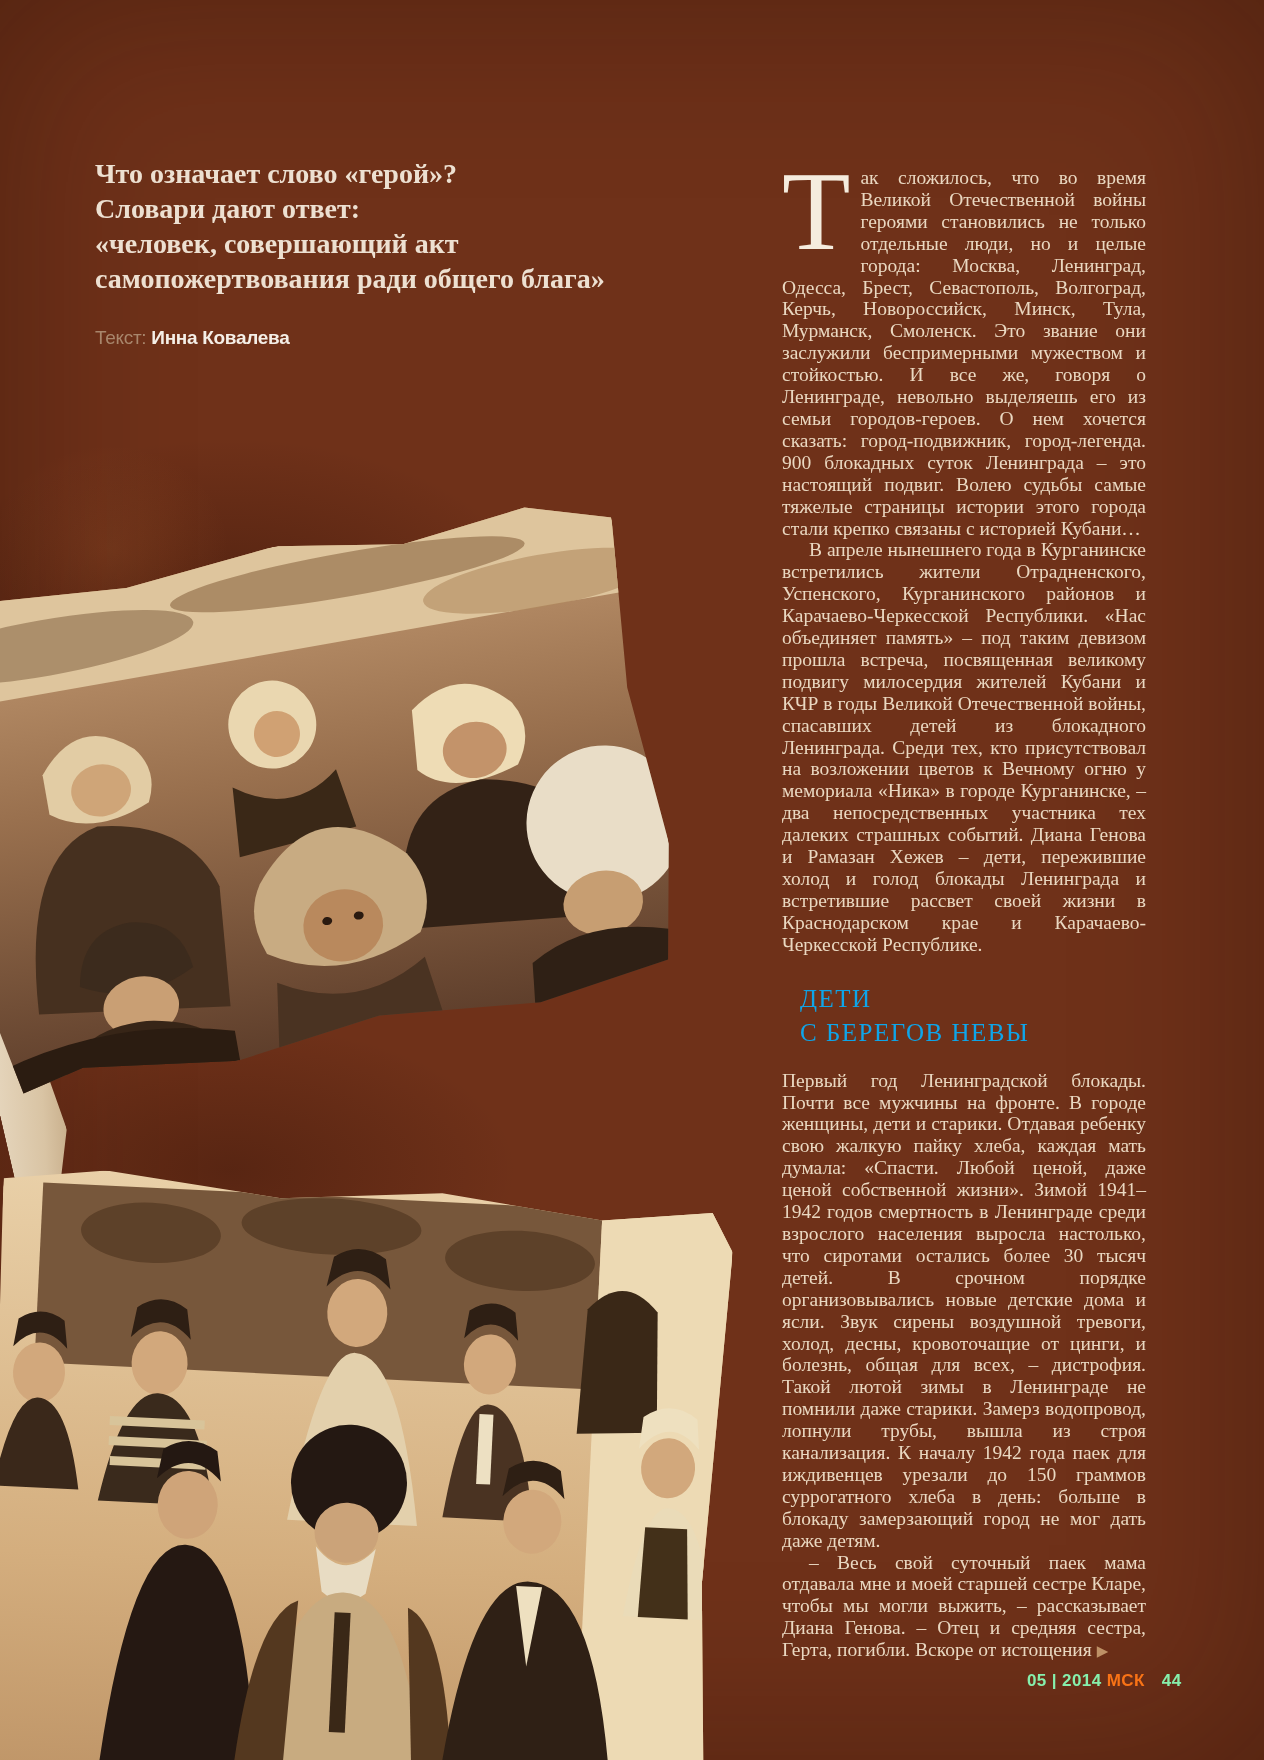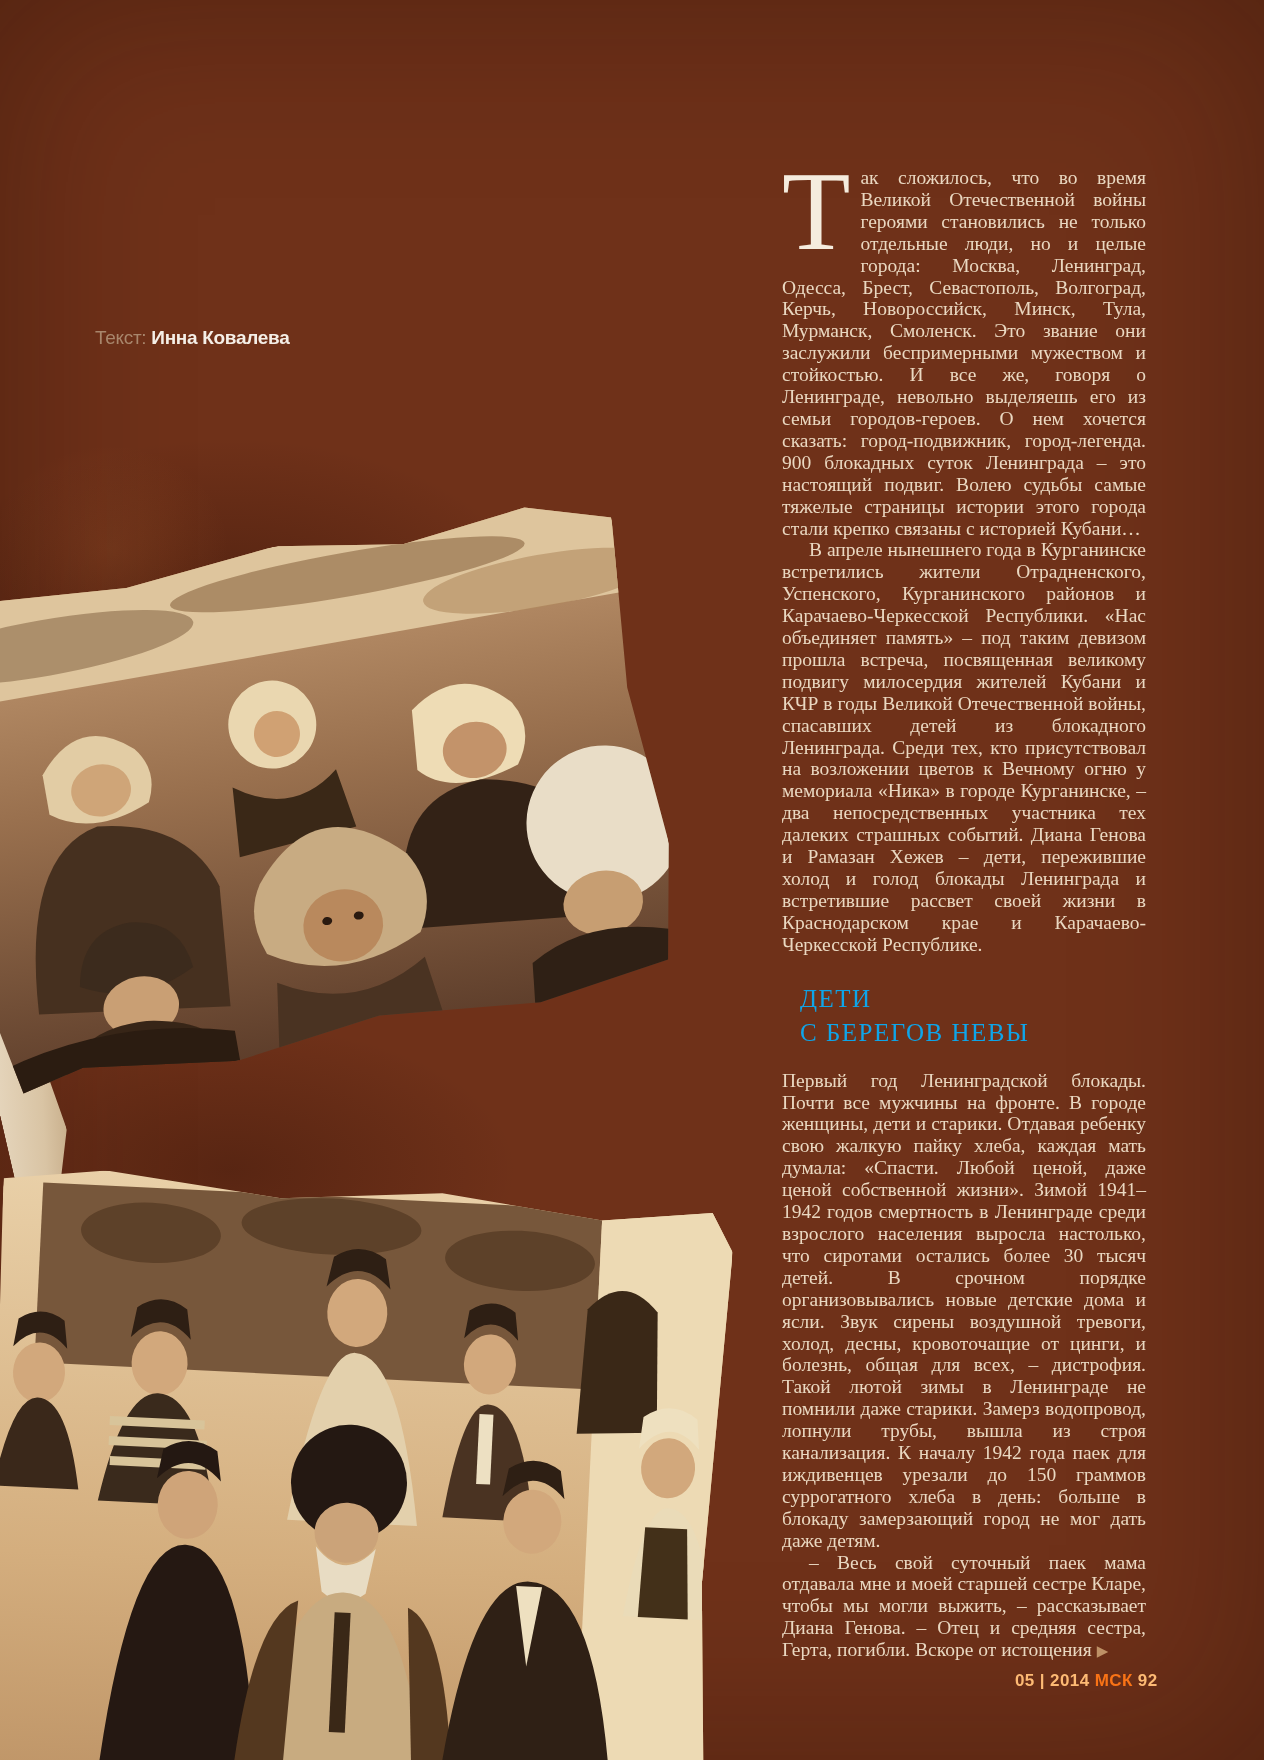--- a/index.html
+++ b/index.html
@@ -42,21 +42,21 @@
     margin:26px 0 20px 18px;font-size:25px;line-height:34px;letter-spacing:1.5px;
     color:#0ea5e9;font-weight:normal;
   }
   .arrow{color:#BE9166;font-size:15px;letter-spacing:0;}
 
   .footer{
     position:absolute;left:1015px;top:1671px;width:220px;
     font-family:"Liberation Sans","DejaVu Sans",sans-serif;
     font-size:17px;font-weight:bold;letter-spacing:0.4px;
   }
-  .footer .dark{color:#fdba74;}
+  .footer .dark{color:#86efac;margin-left:12px;}
   .footer .light{color:#f97316;}
 
   .paper-scrap{
     position:absolute;left:-12px;top:930px;width:62px;height:260px;
     background:linear-gradient(100deg,#EDE0CB,#D9C4A4 70%,#C4A985);
     transform:rotate(-13deg);
     clip-path:polygon(0 0,85% 4%,100% 28%,88% 55%,100% 80%,70% 100%,0 96%);
     box-shadow:4px 8px 18px rgba(20,5,0,0.45);
     z-index:1;
   }
@@ -76,20 +76,26 @@
 </head>
 <body>
 
 <div class="page">
 
   <div class="shade shade1"></div>
   <div class="shade shade2"></div>
   <div class="shade shade3"></div>
   <div class="shade4"></div>
 
+  <div class="headline">
+    <div>Что означает слово «герой»?</div>
+    <div>Словари дают ответ:</div>
+    <div>«человек, совершающий акт</div>
+    <div>самопожертвования ради общего блага»</div>
+  </div>
 
   <div class="byline">
     <span class="label">Текст:</span>
     <span class="author">Инна Ковалева</span>
   </div>
 
   <div class="paper-scrap"></div>
 
   <div class="photo photo-children">
     <svg viewBox="0 0 700 500" preserveAspectRatio="none">
@@ -208,16 +214,16 @@
       <span>ДЕТИ</span><br>
       <span>С БЕРЕГОВ НЕВЫ</span>
     </h2>
     <p class="first">Первый год Ленинградской блокады. Почти все мужчины на фронте. В городе женщины, дети и старики. Отдавая ребенку свою жалкую пайку хлеба, каждая мать думала: «Спасти. Любой ценой, даже ценой собственной жизни». Зимой 1941–1942 годов смертность в Ленинграде среди взрослого населения выросла настолько, что сиротами остались более 30 тысяч детей. В срочном порядке организовывались новые детские дома и ясли. Звук сирены воздушной тревоги, холод, десны, кровоточащие от цинги, и болезнь, общая для всех, – дистрофия. Такой лютой зимы в Ленинграде не помнили даже старики. Замерз водопровод, лопнули трубы, вышла из строя канализация. К началу 1942 года паек для иждивенцев урезали до 150 граммов суррогатного хлеба в день: больше в блокаду замерзающий город не мог дать даже детям.</p>
     <p><span>– Весь свой суточный паек мама отдавала мне и моей старшей сестре Кларе, чтобы мы могли выжить, – рассказывает Диана Генова. – Отец и средняя сестра, Герта, погибли. Вскоре от истощения</span> <span class="arrow">▶</span></p>
   </div>
 
   <div class="footer">
     <span class="dark">05 | 2014</span>
     <span class="light">МСК</span>
-    <span class="dark">92</span>
+    <span class="dark">44</span>
   </div>
 
 </div>
 
 </body></html>

